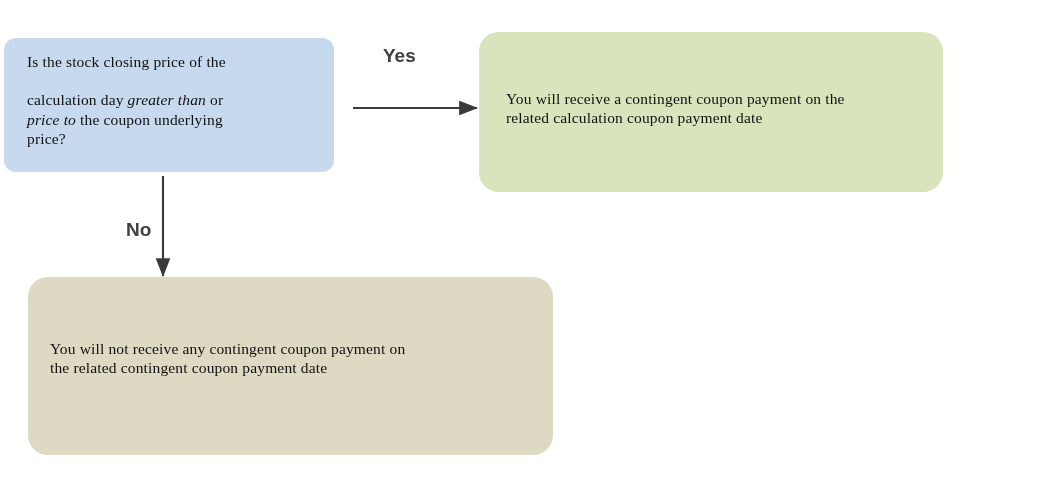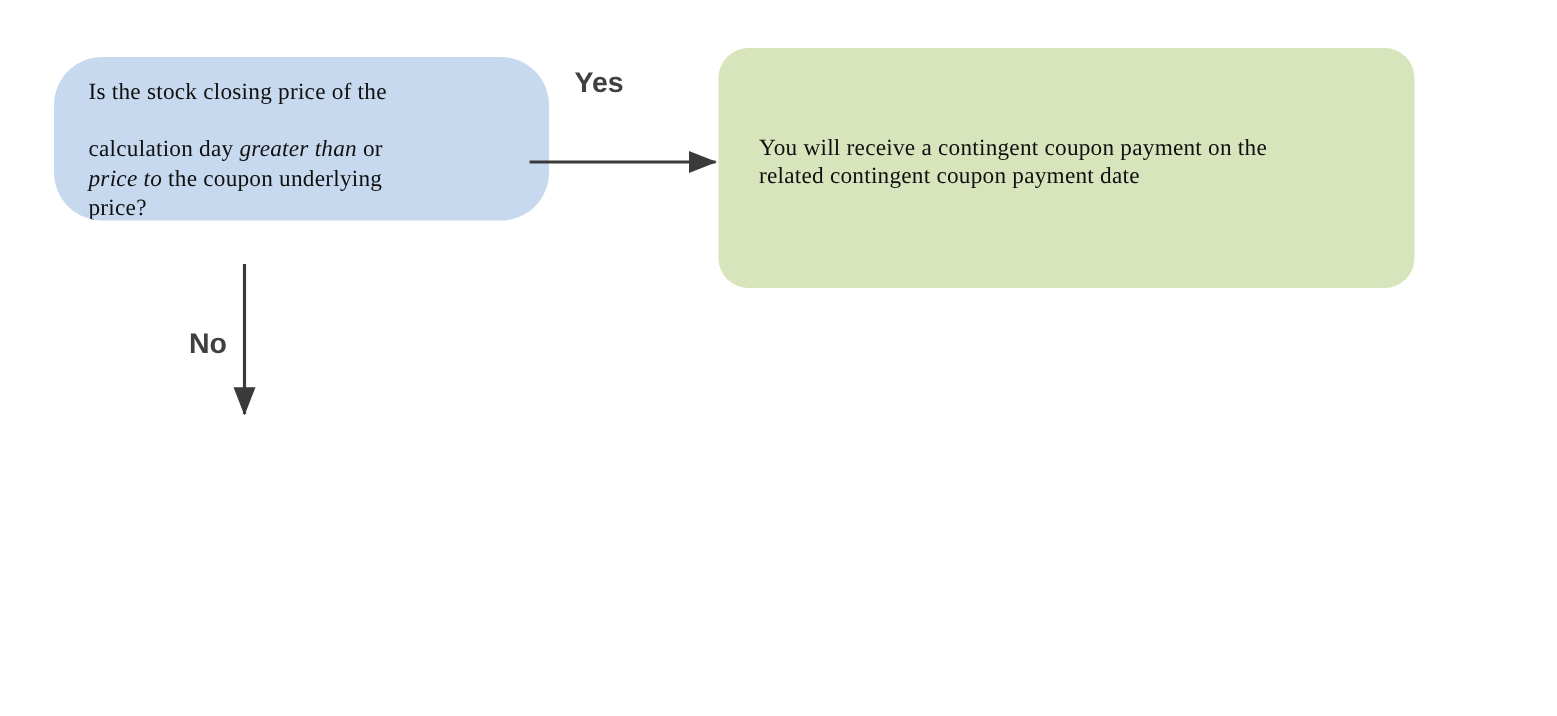--- a/index.html
+++ b/index.html
@@ -33,26 +33,26 @@
     line-height: 19.2px;
     color: #101010;
     letter-spacing: 0.01em;
   }
   .node-text i,
   .node-text .ital {
   }
 
   
   #decision-node {
-    left: 36px;
+    left: 4px;
     top: 38px;
     width: 330px;
-    height: 109px;
+    height: 134px;
     background: #c6d9ef;
-    border-radius: 32px;
+    border-radius: 12px;
   }
   #decision-node .node-text {
     left: 23px;
     top: 14px;
     width: 288px;
   }
 
   
   #yes-node {
     left: 479px;
@@ -123,24 +123,30 @@
       <br>
       <span>calculation day </span><i class="ital">greater than</i><span> or</span><br>
       <i class="ital">price to</i><span> the coupon underlying</span><br>
       <span>price?</span>
     </div>
   </div>
 
   <div class="node" id="yes-node">
     <div class="node-text">
       <span>You will receive a contingent coupon payment on the</span><br>
-      <span>related contingent coupon payment date</span>
+      <span>related calculation coupon payment date</span>
     </div>
   </div>
 
+  <div class="node" id="no-node">
+    <div class="node-text">
+      <span>You will not receive any contingent coupon payment on</span><br>
+      <span>the related contingent coupon payment date</span>
+    </div>
+  </div>
 
   <svg class="connector" viewBox="0 0 1038 477" width="1038" height="477">
     <defs>
       <marker id="arrowhead" markerWidth="9" markerHeight="7" refX="8.5" refY="3.5" orient="auto" markerUnits="strokeWidth">
         <polygon points="0 0, 9 3.5, 0 7" fill="#3a3a3a"></polygon>
       </marker>
     </defs>
 
     <line x1="353" y1="108" x2="477" y2="108" stroke="#3a3a3a" stroke-width="2.1" marker-end="url(#arrowhead)"></line>
 

